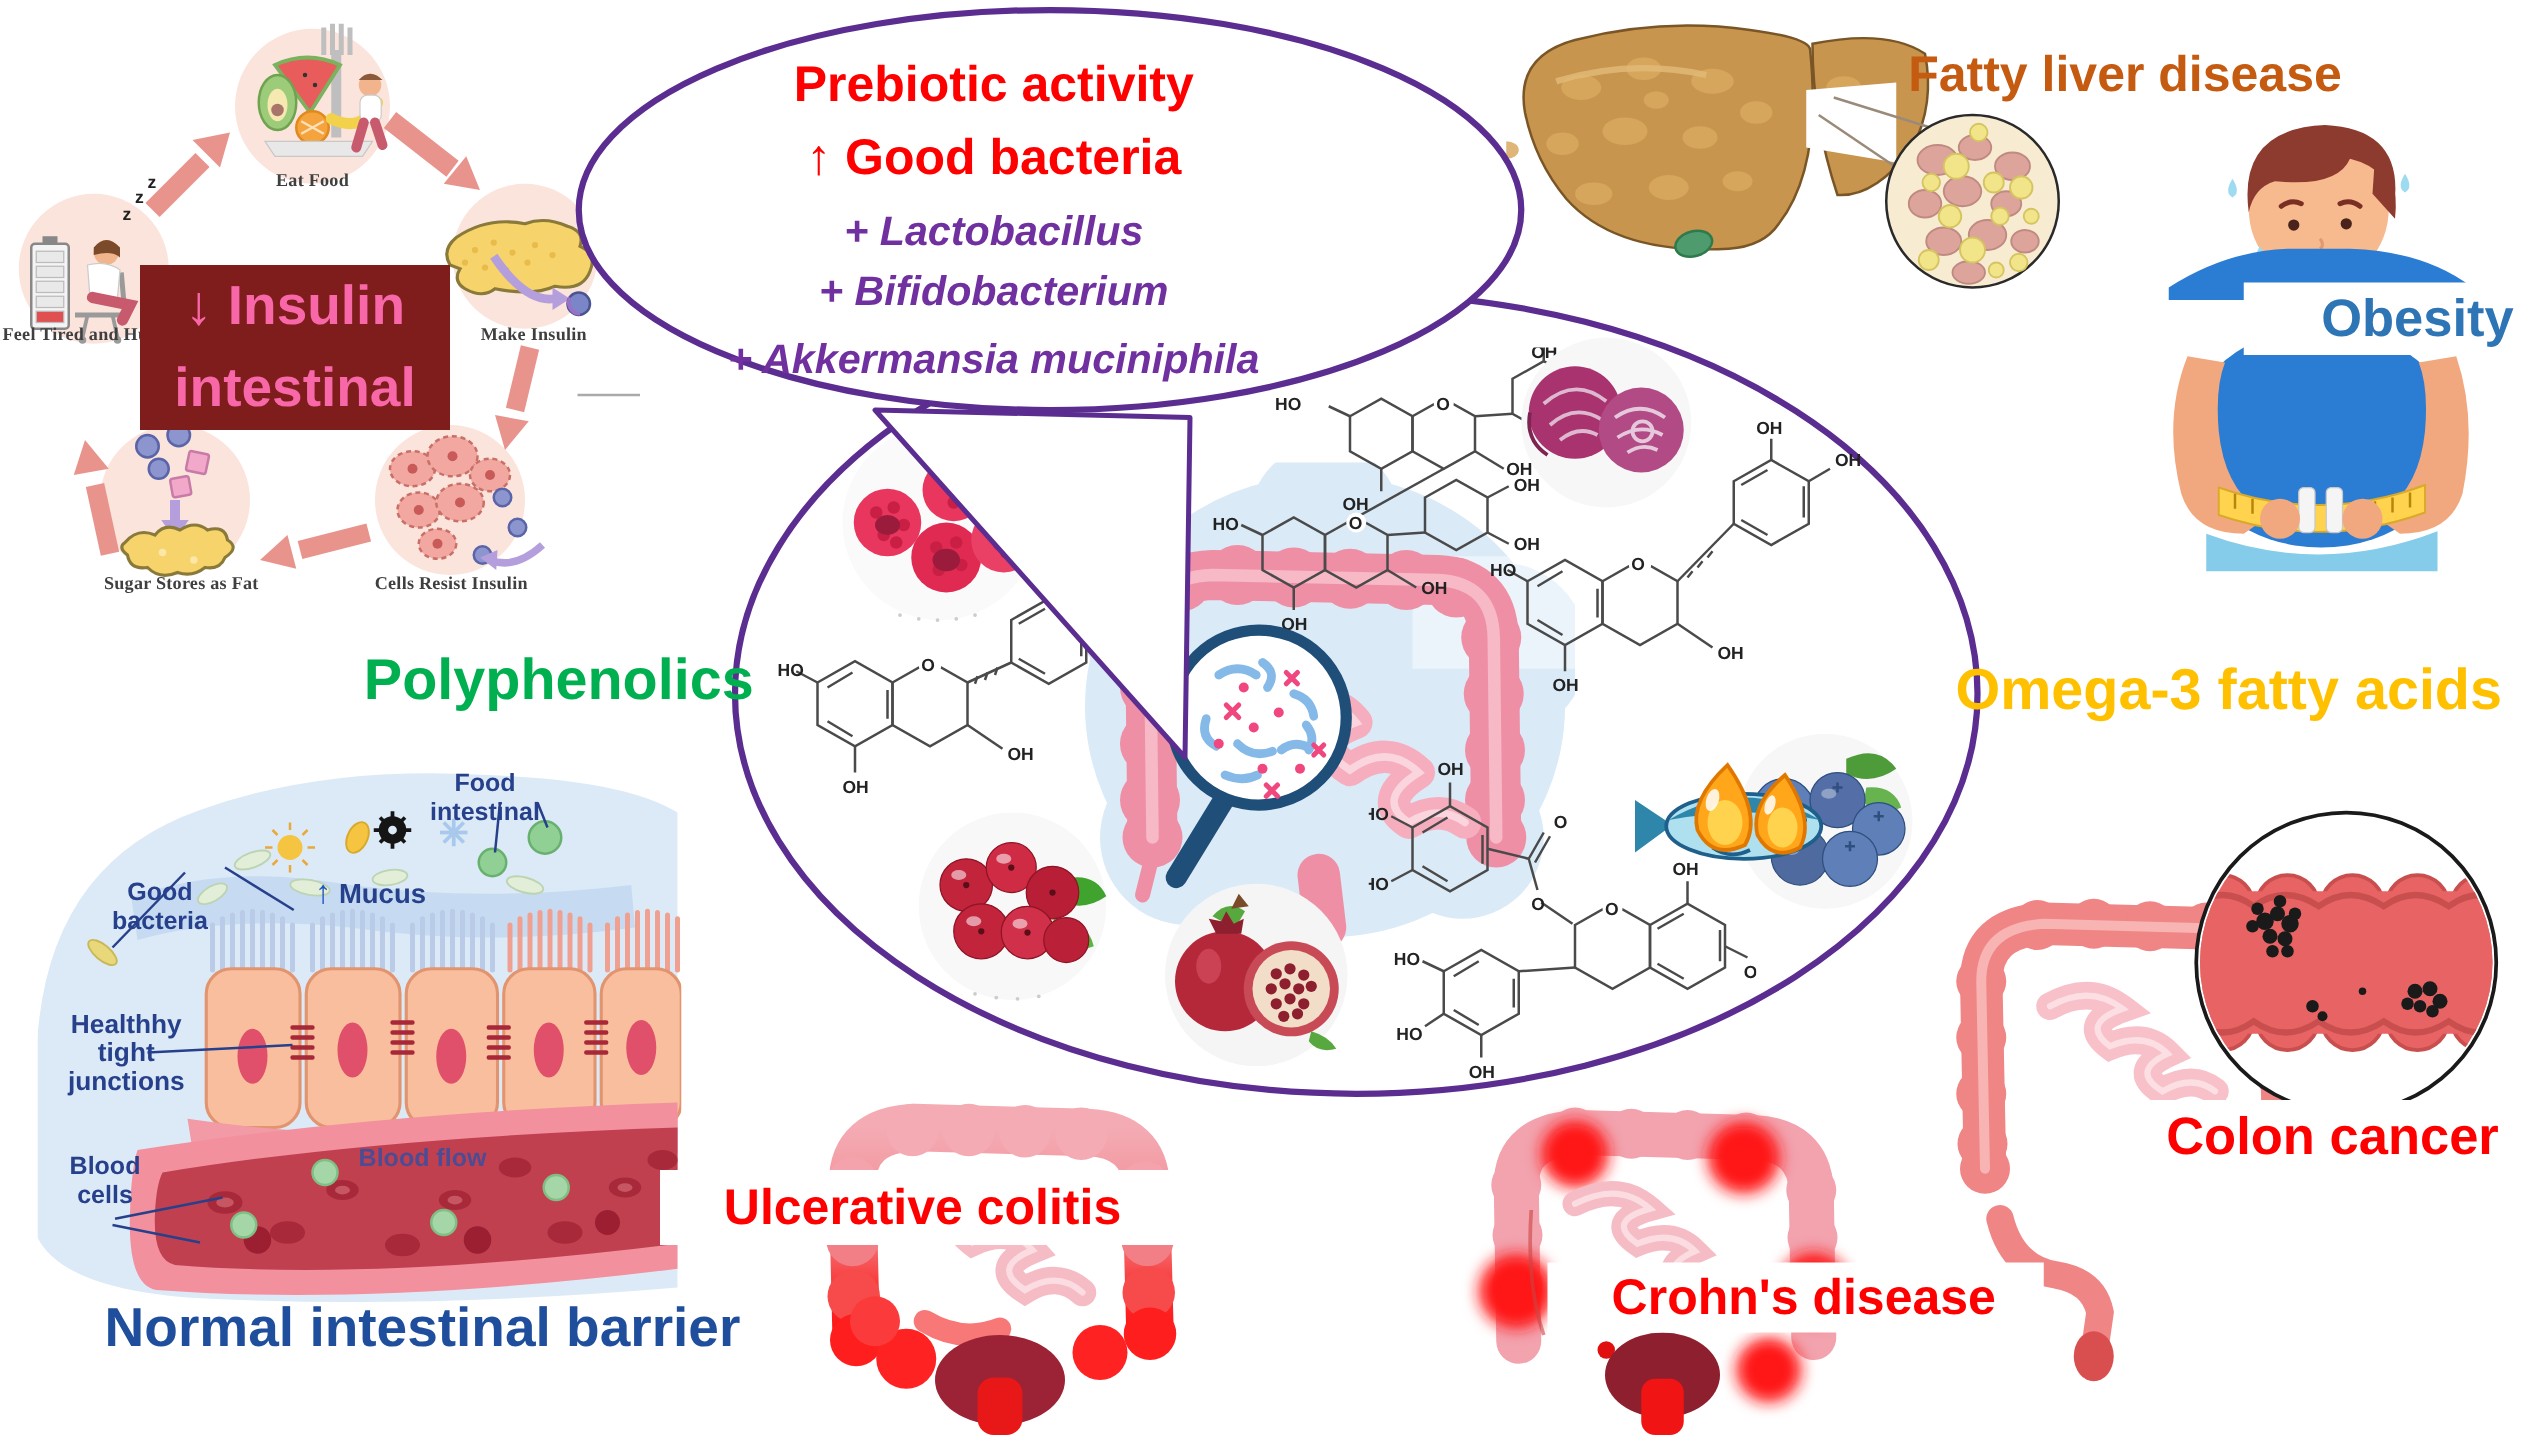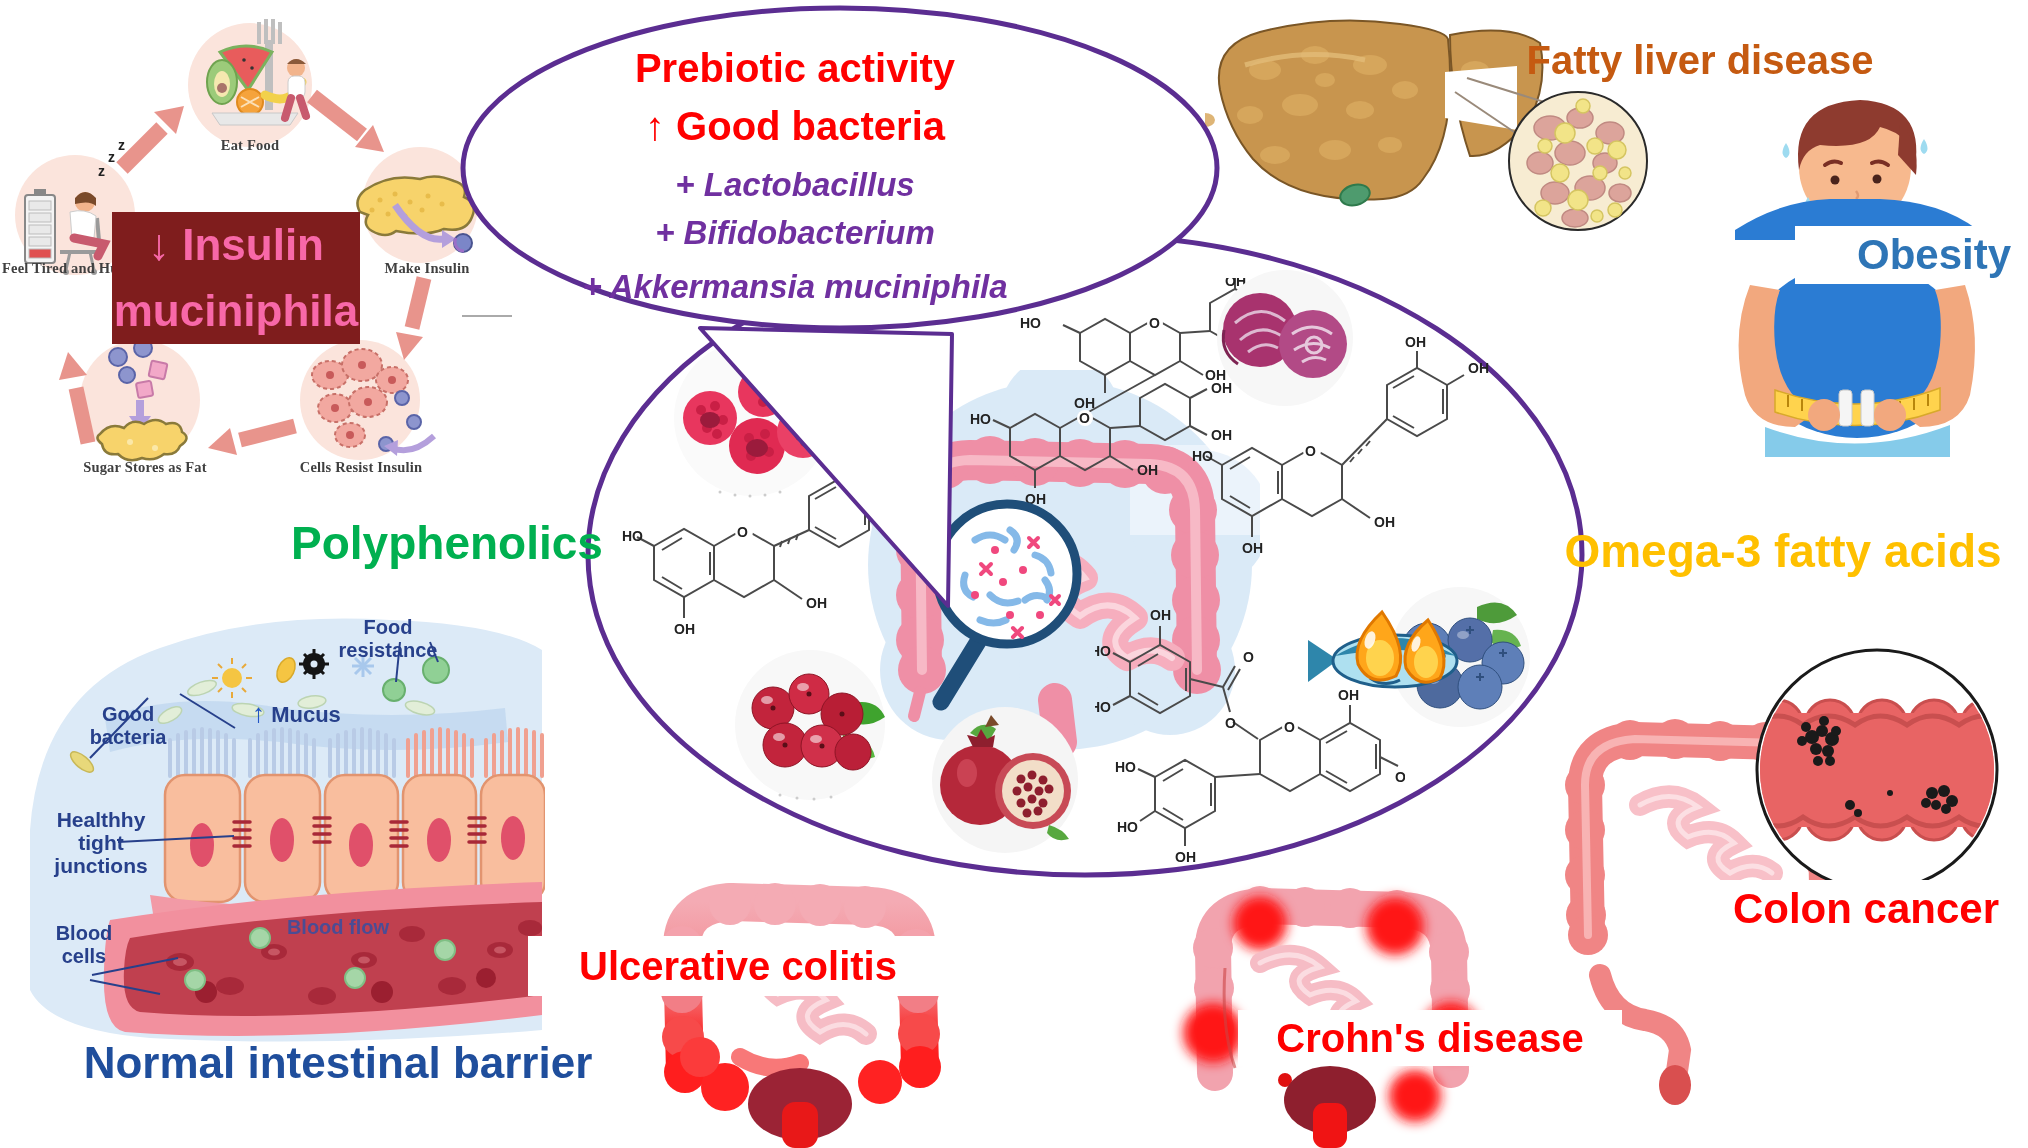--- a/index.html
+++ b/index.html
@@ -151,21 +151,21 @@
     <line x1="462" y1="306" x2="512" y2="306" stroke="#AAA" stroke-width="2"></line>
   </svg>
 
   <div class="abs t-cycle t-center" style="left:188px;top:137px;width:124px;">Eat Food</div>
   <div class="abs t-cycle t-center" style="left:362px;top:260px;width:130px;">Make Insulin</div>
   <div class="abs t-cycle" style="left:2px;top:260px;width:128px;">Feel Tired and Hu</div>
   <div class="abs t-cycle t-center" style="left:72px;top:459px;width:146px;">Sugar Stores as Fat</div>
   <div class="abs t-cycle t-center" style="left:288px;top:459px;width:146px;">Cells Resist Insulin</div>
   <div class="abs t-pink t-center" style="left:112px;top:212px;width:248px;">
     <div>↓ Insulin</div>
-    <div>muciniphila</div>
+    <div>intestinal</div>
   </div>
 
   <svg class="abs z10" style="left:575px;top:220px" width="1030" height="680" viewBox="0 0 1030 680">
     <ellipse cx="510" cy="335" rx="497" ry="320" fill="none" stroke="#5B2D91" stroke-width="5"></ellipse>
   </svg>
 
   <svg class="abs z14" style="left:860px;top:370px" width="400" height="390" viewBox="0 0 400 390">
     <g fill="#D9E9F7" opacity=".95">
       <ellipse cx="200" cy="195" rx="192" ry="185"></ellipse>
       <circle cx="60" cy="120" r="60"></circle>
@@ -735,21 +735,21 @@
       <line x1="118" y1="108" x2="60" y2="168"></line>
         <line x1="150" y1="104" x2="205" y2="138"></line>
       <line x1="370" y1="52" x2="366" y2="92"></line>
         <line x1="400" y1="52" x2="408" y2="72"></line>
       <line x1="88" y1="252" x2="204" y2="246"></line>
       <line x1="62" y1="385" x2="148" y2="368"></line>
         <line x1="60" y1="390" x2="130" y2="404"></line>
     </g>
   </svg>
 
-  <div class="abs b-label t-center" style="left:322px;top:616px;width:132px;">Food resistance</div>
+  <div class="abs b-label t-center" style="left:322px;top:616px;width:132px;">Food intestinal</div>
   <div class="abs b-label t-center" style="left:62px;top:671px;width:132px;margin-top:32px;">Good bacteria</div>
   <div class="abs b-label" style="left:252px;top:702px;width:120px;font-size:22px;">
     <span style="color:#2255C4;font-size:26px;">↑</span>
     <span>Mucus</span>
   </div>
   <div class="abs b-label t-center" style="left:50px;top:808px;width:102px;font-size:21px;">Healthhy tight junctions</div>
   <div class="abs b-label t-center" style="left:42px;top:922px;width:84px;">Blood cells</div>
   <div class="abs b-label t-center" style="left:282px;top:916px;width:112px;color:#3F4E9C;opacity:.9;">Blood flow</div>
   <div class="abs t-navy-title t-center" style="left:58px;top:1038px;width:560px;">Normal intestinal barrier</div>
 
@@ -816,21 +816,21 @@
         <circle cx="286" cy="182" r="28"></circle>
         <circle cx="250" cy="248" r="26"></circle>
     </g>
     <path d="M95,115 q35,-18 60,4 q-36,10 -10,28 q28,-12 46,6 q-32,14 -4,30 q24,-14 44,2" fill="none" stroke="#F6BCC5" stroke-width="20" stroke-linecap="round"></path>
     <path d="M95,115 q35,-18 60,4 q-36,10 -10,28 q28,-12 46,6 q-32,14 -4,30 q24,-14 44,2" fill="none" stroke="#FBDCE1" stroke-width="5" stroke-linecap="round"></path>
     <path d="M60,120 q-4,60 10,100" stroke="#C44" stroke-width="3" fill="none" opacity=".6"></path>
     <circle cx="120" cy="232" r="7" fill="#E01010"></circle>
     <ellipse cx="165" cy="252" rx="46" ry="34" fill="#8E1F2E"></ellipse>
     <rect x="148" y="255" width="34" height="45" rx="11" fill="#F01414"></rect>
   </svg>
-  <div class="abs band" style="left:1238px;top:1010px;width:384px;height:56px;">
+  <div class="abs band" style="left:1238px;top:1010px;width:384px;height:56px;padding-left:13px;">
     <span class="t-red-disease">Crohn's disease</span>
   </div>
 
   <svg class="abs z8" style="left:1540px;top:645px" width="492" height="462" viewBox="0 0 492 462">
     <path d="M48,290 L45,140 Q45,97 95,94 L240,98 Q282,100 284,142 L286,240" fill="none" stroke="#F08585" stroke-width="34" stroke-linecap="round" stroke-linejoin="round"></path>
     <g fill="#F08585">
       <circle cx="45" cy="140" r="20"></circle>
         <circle cx="45" cy="185" r="20"></circle>
         <circle cx="45" cy="230" r="20"></circle>
         <circle cx="46" cy="270" r="20"></circle>

